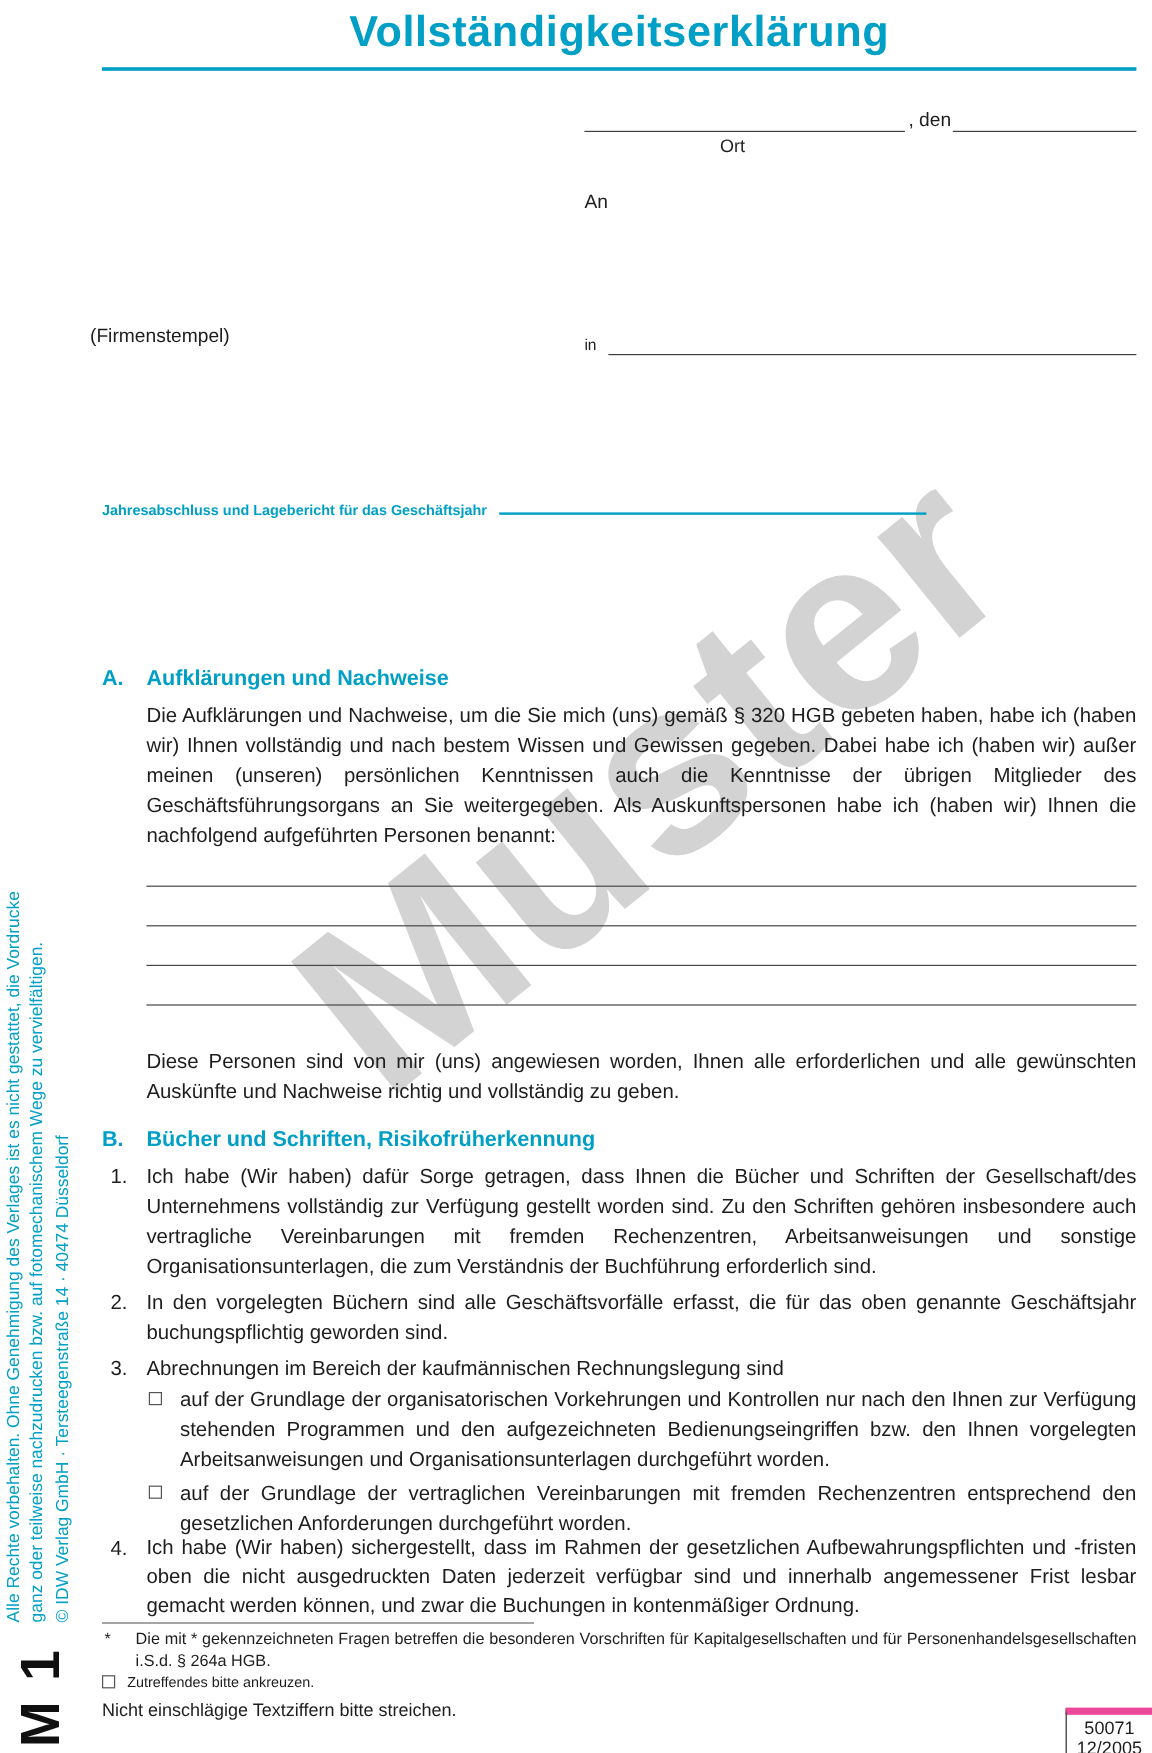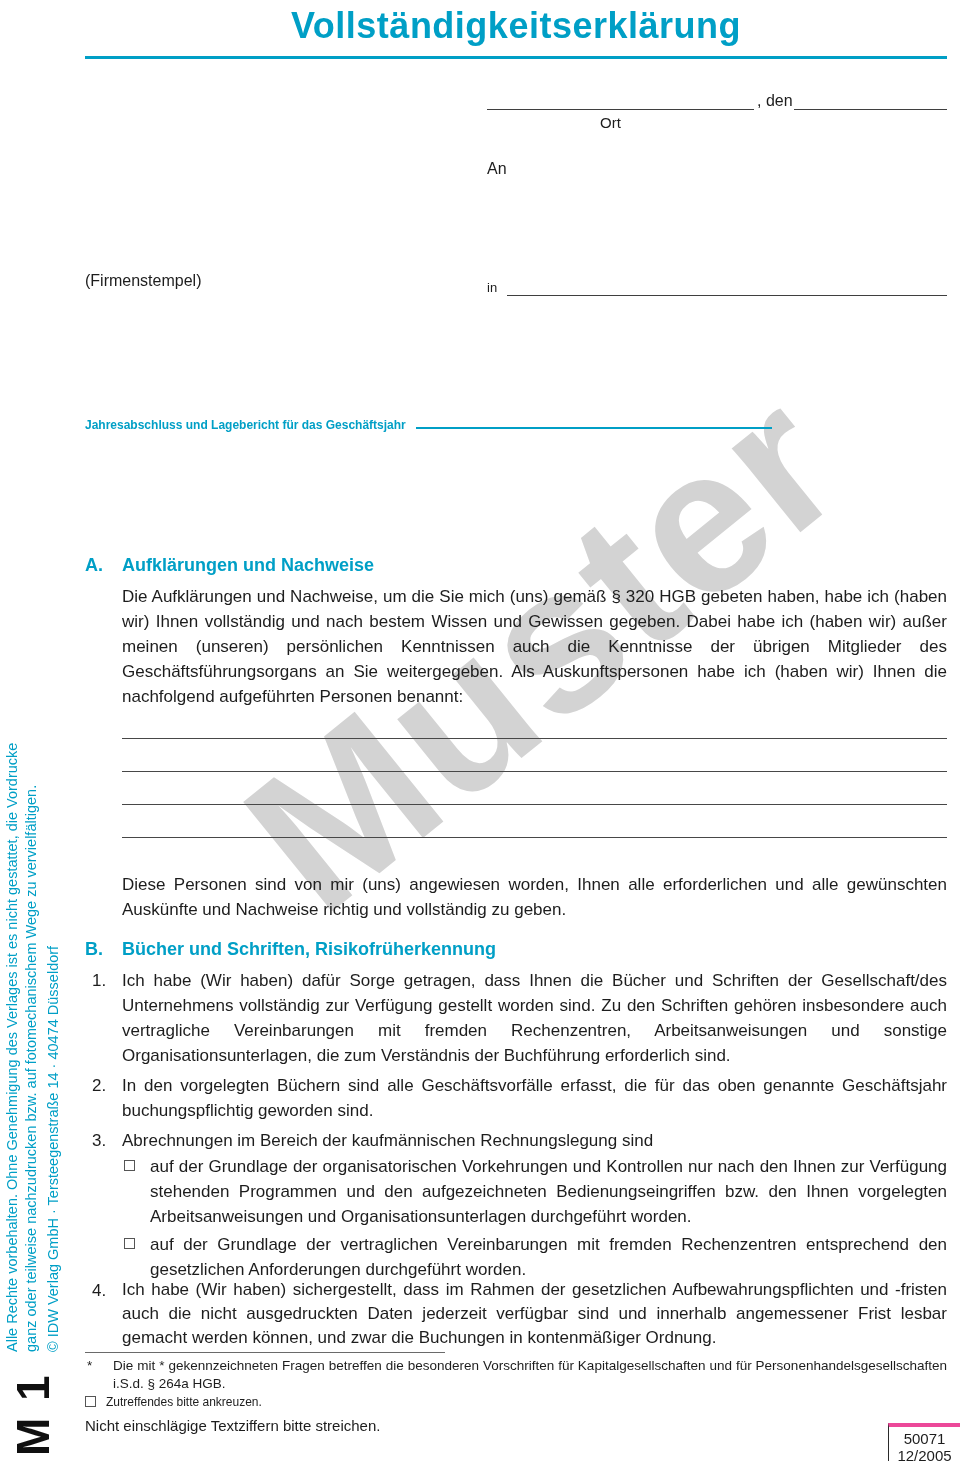--- a/index.html
+++ b/index.html
@@ -16,21 +16,21 @@
            font-size:36px; font-weight:bold; color:var(--accent); letter-spacing:0.5px; }
   .title-rule { left:85px; top:56px; width:862px; height:3px; background:var(--accent); }
 
   
   .fline { border-bottom:1px solid #3f3f3f; }
   .ort-line  { left:487px; top:96px;  width:267px; height:14px; }
   .den-label { left:757px; top:92px;  font-size:16px; }
   .date-line { left:794px; top:96px;  width:153px; height:14px; }
   .ort-label { left:600px; top:114px; font-size:15px; }
   .an-label  { left:487px; top:160px; font-size:16px; }
-  .firmenstempel-label { left:85px; top:272px; font-size:16px; }
+  .firmenstempel-label { left:75px; top:272px; font-size:16px; }
   .in-label  { left:487px; top:280px; font-size:13px; }
   .in-line   { left:507px; top:282px; width:440px; height:14px; }
 
   
   .watermark { position:absolute; left:172px; top:532px; width:740px; height:235px;
                transform:rotate(-39deg); z-index:1;
                font-size:205px; font-weight:bold; line-height:235px; text-align:center;
                color:var(--wm); letter-spacing:2px; }
 
   
@@ -68,21 +68,21 @@
   .footnote-rule { left:85px; top:1352px; width:360px; height:1px; background:#6a6a6a; }
   .footnote { left:85px; top:1357px; width:862px; font-size:13.5px; line-height:17.5px; text-align:justify; }
   .footnote .fn-marker { position:absolute; left:2px; }
   .footnote .fn-text { margin-left:28px; }
   .cb-note { left:85px; top:1395px; font-size:12px; }
   .cb-note .checkbox { vertical-align:-1px; margin-right:10px; }
   .strike-note { left:85px; top:1417px; font-size:15px; }
   .publisher { left:85px; top:1439px; font-size:15px; }
 
   .form-box { left:888px; top:1423px; width:72px; height:38px;
-              border-top:4px solid #ec4899; border-left:1px solid #2a2a2a;
+              border-top:6px solid #ec4899; border-left:1px solid #2a2a2a;
               text-align:center; font-size:15px; line-height:17px; padding-top:3px; }
 
   
   .vtext { position:absolute; z-index:2; transform-origin:0 0; transform:rotate(-90deg);
            white-space:nowrap; font-size:14.5px; color:var(--accent); }
   .v1 { left:4px;  top:1352px; }
   .v2 { left:23px; top:1352px; }
   .v3 { left:45px; top:1352px; }
   .form-code { position:absolute; z-index:2; left:6px; top:1456px; transform-origin:0 0;
                transform:rotate(-90deg); font-size:46px; font-weight:bold; color:#101010;
@@ -150,21 +150,21 @@
     <div class="option-text">auf der Grundlage der vertraglichen Vereinbarungen mit fremden Rechenzentren entsprechend den gesetzlichen Anforderungen durchgeführt worden.</div>
   </div>
 
   <div class="blk body-txt option option-1">
     <span class="checkbox"></span>
     <div class="option-text">auf der Grundlage der organisatorischen Vorkehrungen und Kontrollen nur nach den Ihnen zur Verfügung stehenden Programmen und den aufgezeichneten Bedienungseingriffen bzw. den Ihnen vorgelegten Arbeitsanweisungen und Organisationsunterlagen durchgeführt worden.</div>
   </div>
 
   <div class="blk body-txt item item-4">
     <span class="item-number">4.</span>
-    <div class="item-text">Ich habe (Wir haben) sichergestellt, dass im Rahmen der gesetzlichen Aufbewahrungspflichten und -fristen auch die nicht ausgedruckten Daten jederzeit verfügbar sind und innerhalb angemessener Frist lesbar gemacht werden können, und zwar die Buchungen in kontenmäßiger Ordnung.</div>
+    <div class="item-text">Ich habe (Wir haben) sichergestellt, dass im Rahmen der gesetzlichen Aufbewahrungspflichten und -fristen oben die nicht ausgedruckten Daten jederzeit verfügbar sind und innerhalb angemessener Frist lesbar gemacht werden können, und zwar die Buchungen in kontenmäßiger Ordnung.</div>
   </div>
 
   <div class="blk footnote-rule"></div>
   <div class="blk footnote">
     <span class="fn-marker">*</span>
     <div class="fn-text">Die mit * gekennzeichneten Fragen betreffen die besonderen Vorschriften für Kapitalgesellschaften und für Personenhandelsgesellschaften i.S.d. § 264a HGB.</div>
   </div>
 
   <div class="blk cb-note">
     <span class="checkbox"></span><span>Zutreffendes bitte ankreuzen.</span>

